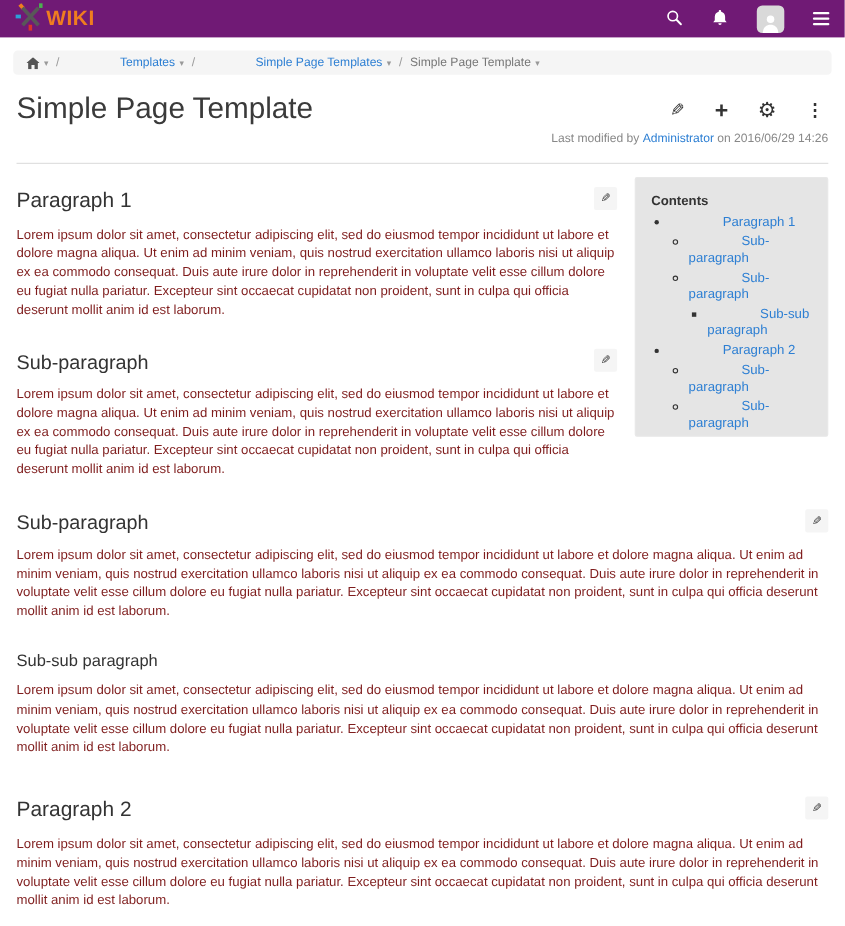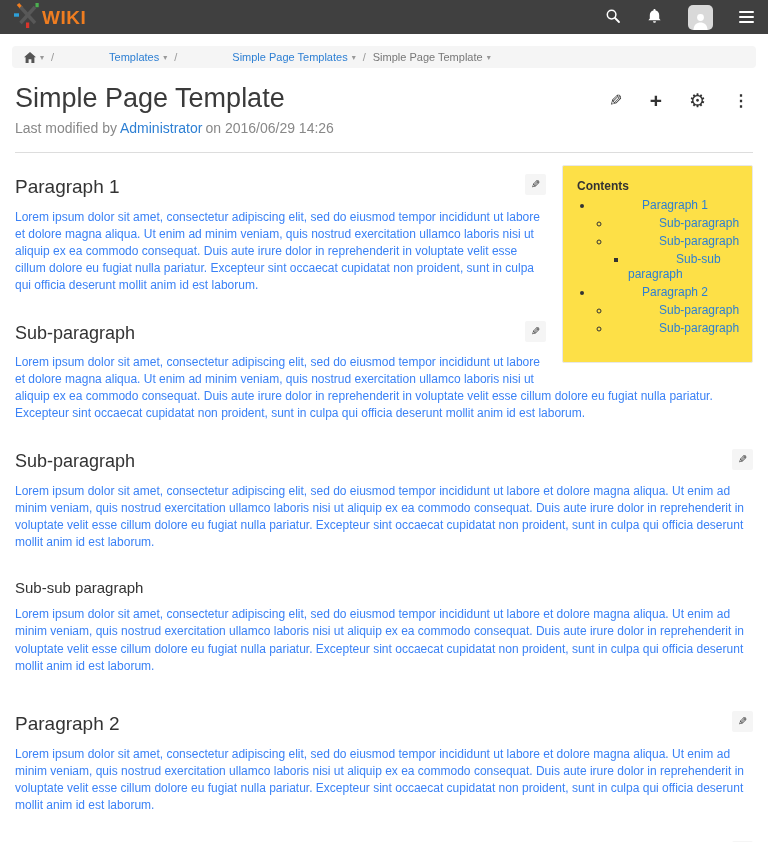--- a/index.html
+++ b/index.html
@@ -7,21 +7,21 @@
   body {
     font-family: "Liberation Sans", "DejaVu Sans", sans-serif;
     background: #ffffff;
     color: #333333;
   }
   a { text-decoration: none; color: #2d7fd3; cursor: pointer; margin-left: 48px; }
 
   
   .navbar {
     height: 34px;
-    background: #404040;
+    background: #701a75;
     display: flex;
     align-items: center;
     justify-content: space-between;
     padding: 0 14px;
   }
   .logo { display: flex; align-items: center; gap: 1px; cursor: pointer; }
   .logo-wiki {
     color: #ef7d20;
     font-weight: bold;
     font-size: 19px;
@@ -69,51 +69,51 @@
     font-weight: 300;
     color: #3a3a3a;
     line-height: 1.1;
   }
   .page-actions { display: flex; align-items: center; gap: 27px; padding-top: 6px; padding-right: 4px; }
   .action-btn { background: none; border: none; cursor: pointer; color: #333333; line-height: 1; }
   .act-pencil { font-size: 16px; display: inline-block; transform: scaleX(-1); }
   .act-plus { font-size: 21px; font-weight: bold; }
   .act-gear { font-size: 19px; }
   .act-kebab { font-size: 16px; font-weight: bold; letter-spacing: 0; }
-  .doc-meta { font-size: 14px; color: #888888; margin-top: 6px; }
+  .doc-meta { font-size: 11px; color: #888888; margin-top: 6px; text-align: right; }
   .doc-meta a { margin: 0 3px; }
   .header-rule {
     border: none;
     border-top: 1px solid #dddddd;
     margin: 16px 0 0 0;
   }
 
   
   .xcontent { padding-top: 10px; font-size: 12px; line-height: 1.42; }
   .toc-box {
     float: right;
-    width: 191px;
-    background: #fde047;
+    width: 176px;
+    background: #e5e5e5;
     border: 1px solid #e8e8e8;
     border-radius: 2px;
     margin: 2px 0 12px 16px;
-    padding: 12px 10px 26px 14px;
+    padding: 12px 10px 4px 14px;
   }
   .toc-title { font-size: 12px; font-weight: bold; color: #333333; margin-bottom: 2px; }
   .toc-box ul { list-style: disc; padding-left: 17px; margin: 0; }
   .toc-box ul ul { list-style: circle; padding-left: 17px; }
   .toc-box ul ul ul { list-style: square; padding-left: 17px; }
   .toc-box li { font-size: 12px; margin-top: 3px; color: #333333; line-height: 1.25; }
 
   .sec-h1, .sec-h2, .sec-h3 { font-weight: 400; color: #333333; }
   .sec-h1 { font-size: 19px; margin: 36px 0 8px 0; }
   .sec-h2 { font-size: 18px; margin: 27px 0 8px 0; }
   .sec-h3 { font-size: 15px; margin: 26px 0 8px 0; }
   .section.first .sec-h1 { margin-top: 11px; }
-  .section p { margin-bottom: 10px; color: #3b82f6; }
+  .section p { margin-bottom: 10px; color: #7f1d1d; }
   .edit-btn {
     float: right;
     width: 21px; height: 21px;
     background: #f5f5f5;
     border: none;
     border-radius: 2px;
     cursor: pointer;
     margin-left: 10px;
     font-size: 11px;
     color: #333333;

